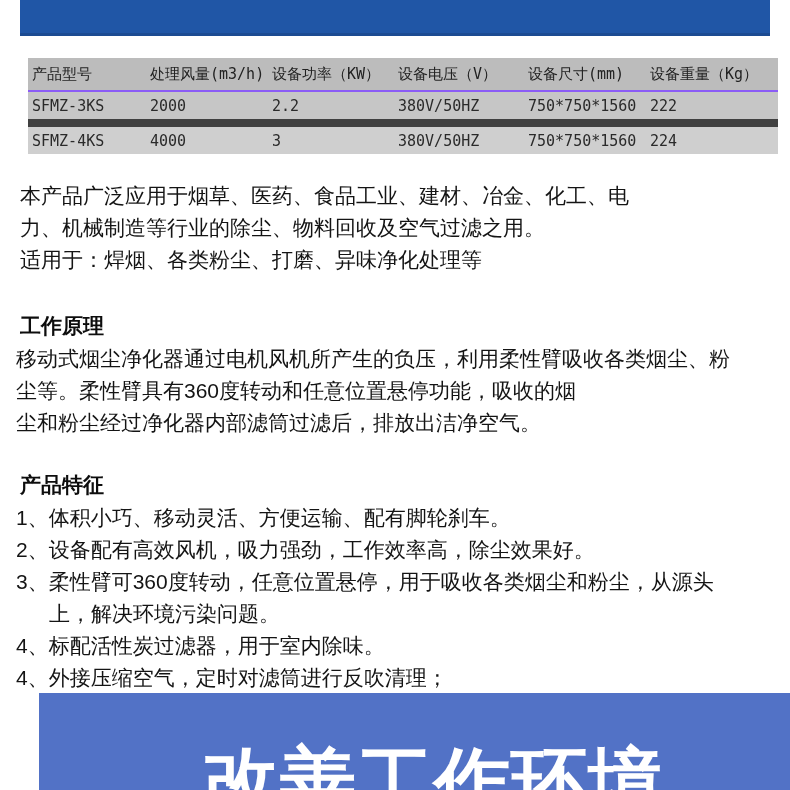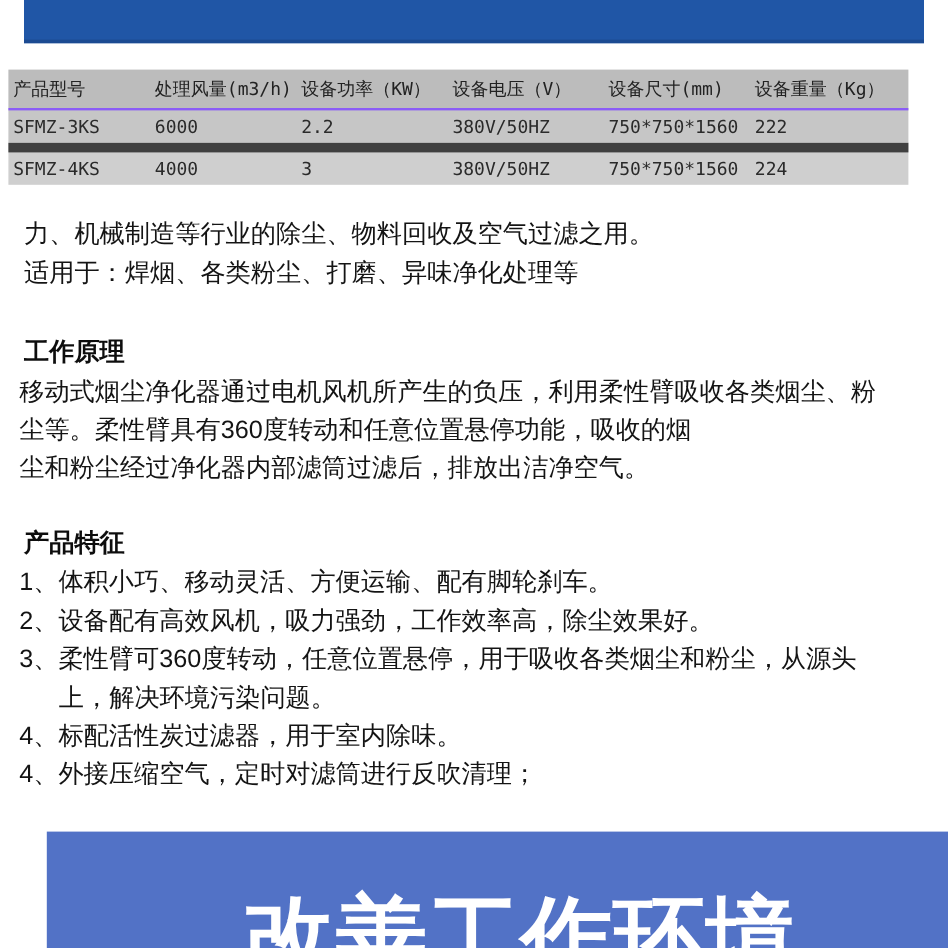--- a/index.html
+++ b/index.html
@@ -19,21 +19,21 @@
   
   .top-bar {
     margin: 0 20px;
     height: 33px;
     background: #2056a6;
     border-bottom: 3px solid #1c4b92;
   }
 
   
   .spec-table {
-    margin: 22px 20px 0 7px;
+    margin: 22px 20px 0 28px;
     width: 750px;
     font-size: 15px;
     color: #2a2a2a;
     font-family: "DejaVu Sans Mono", "Liberation Mono", monospace;
   }
   .spec-row {
     display: grid;
     grid-template-columns: 118px 122px 126px 130px 122px 132px;
     align-items: center;
   }
@@ -109,37 +109,38 @@
   <div class="spec-row header-row">
     <div>产品型号</div>
     <div>处理风量(m3/h)</div>
     <div>设备功率（KW）</div>
     <div>设备电压（V）</div>
     <div>设备尺寸(mm)</div>
     <div>设备重量（Kg）</div>
   </div>
   <div class="spec-row body-row-0">
     <div>SFMZ-3KS</div>
-    <div>6000</div>
+    <div>2000</div>
     <div>2.2</div>
     <div>380V/50HZ</div>
     <div>750*750*1560</div>
     <div>222</div>
   </div>
   <div class="spec-row body-row-1">
     <div>SFMZ-4KS</div>
     <div>4000</div>
     <div>3</div>
     <div>380V/50HZ</div>
     <div>750*750*1560</div>
     <div>224</div>
   </div>
 </div>
 
 <div class="text-block intro-block">
+  <div class="line">本产品广泛应用于烟草、医药、食品工业、建材、冶金、化工、电</div>
   <div class="line">力、机械制造等行业的除尘、物料回收及空气过滤之用。</div>
   <div class="line">适用于：焊烟、各类粉尘、打磨、异味净化处理等</div>
 </div>
 
 <div class="section-heading">工作原理</div>
 <div class="text-block section-body">
   <div class="line">移动式烟尘净化器通过电机风机所产生的负压，利用柔性臂吸收各类烟尘、粉</div>
   <div class="line">尘等。柔性臂具有360度转动和任意位置悬停功能，吸收的烟</div>
   <div class="line">尘和粉尘经过净化器内部滤筒过滤后，排放出洁净空气。</div>
 </div>

